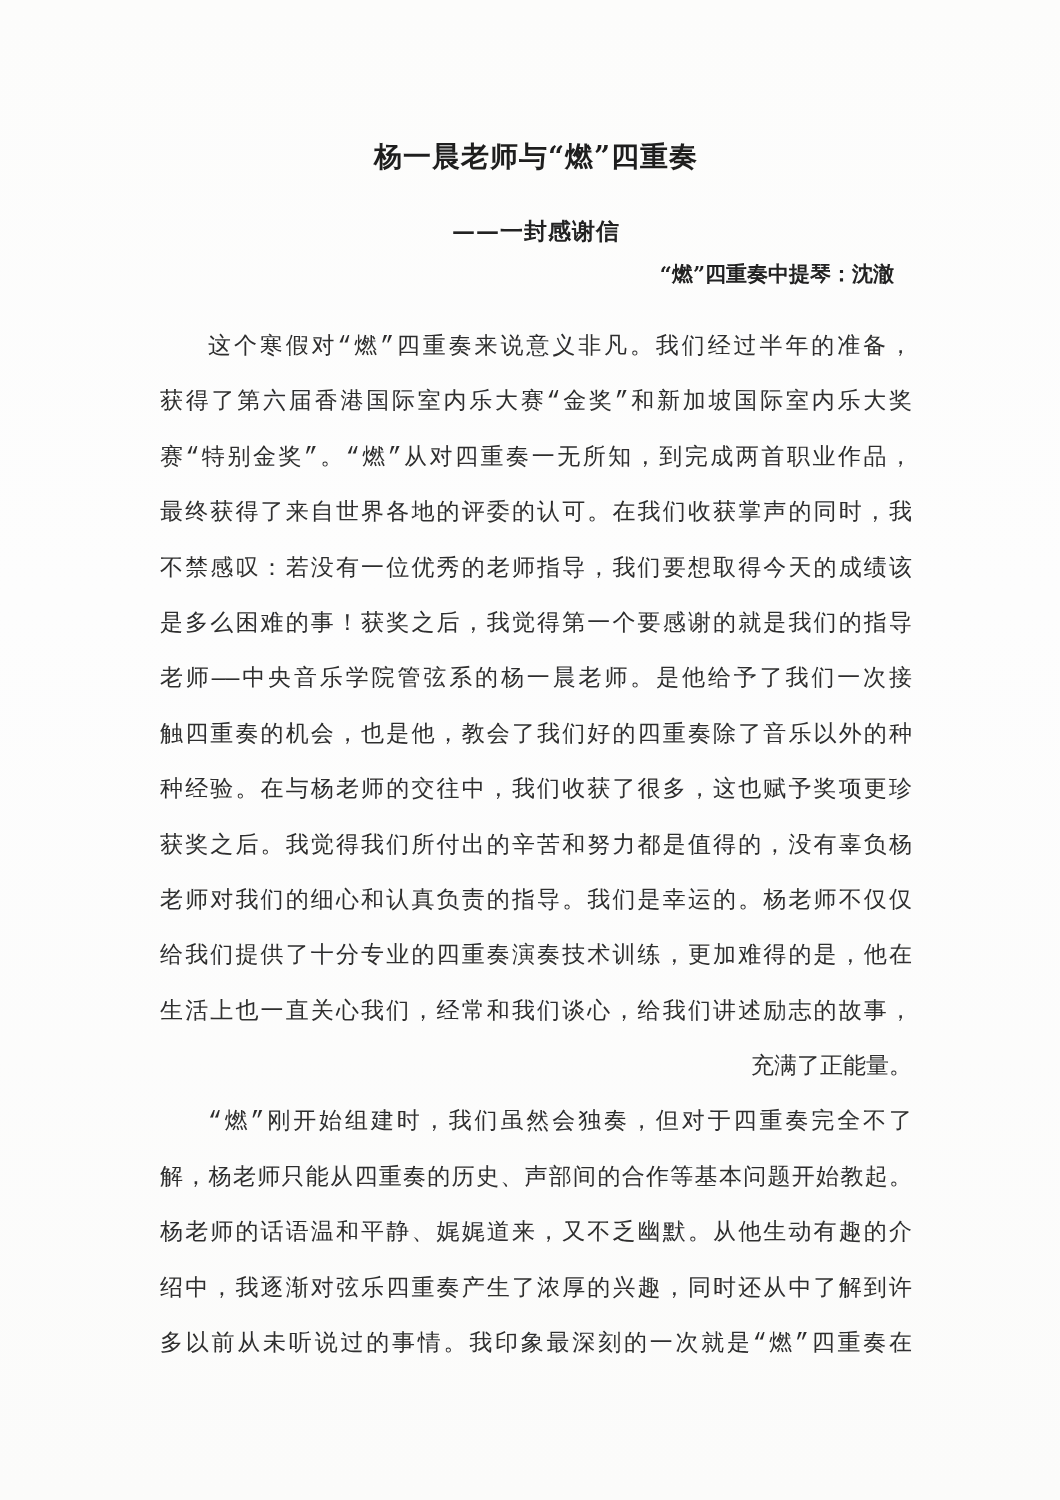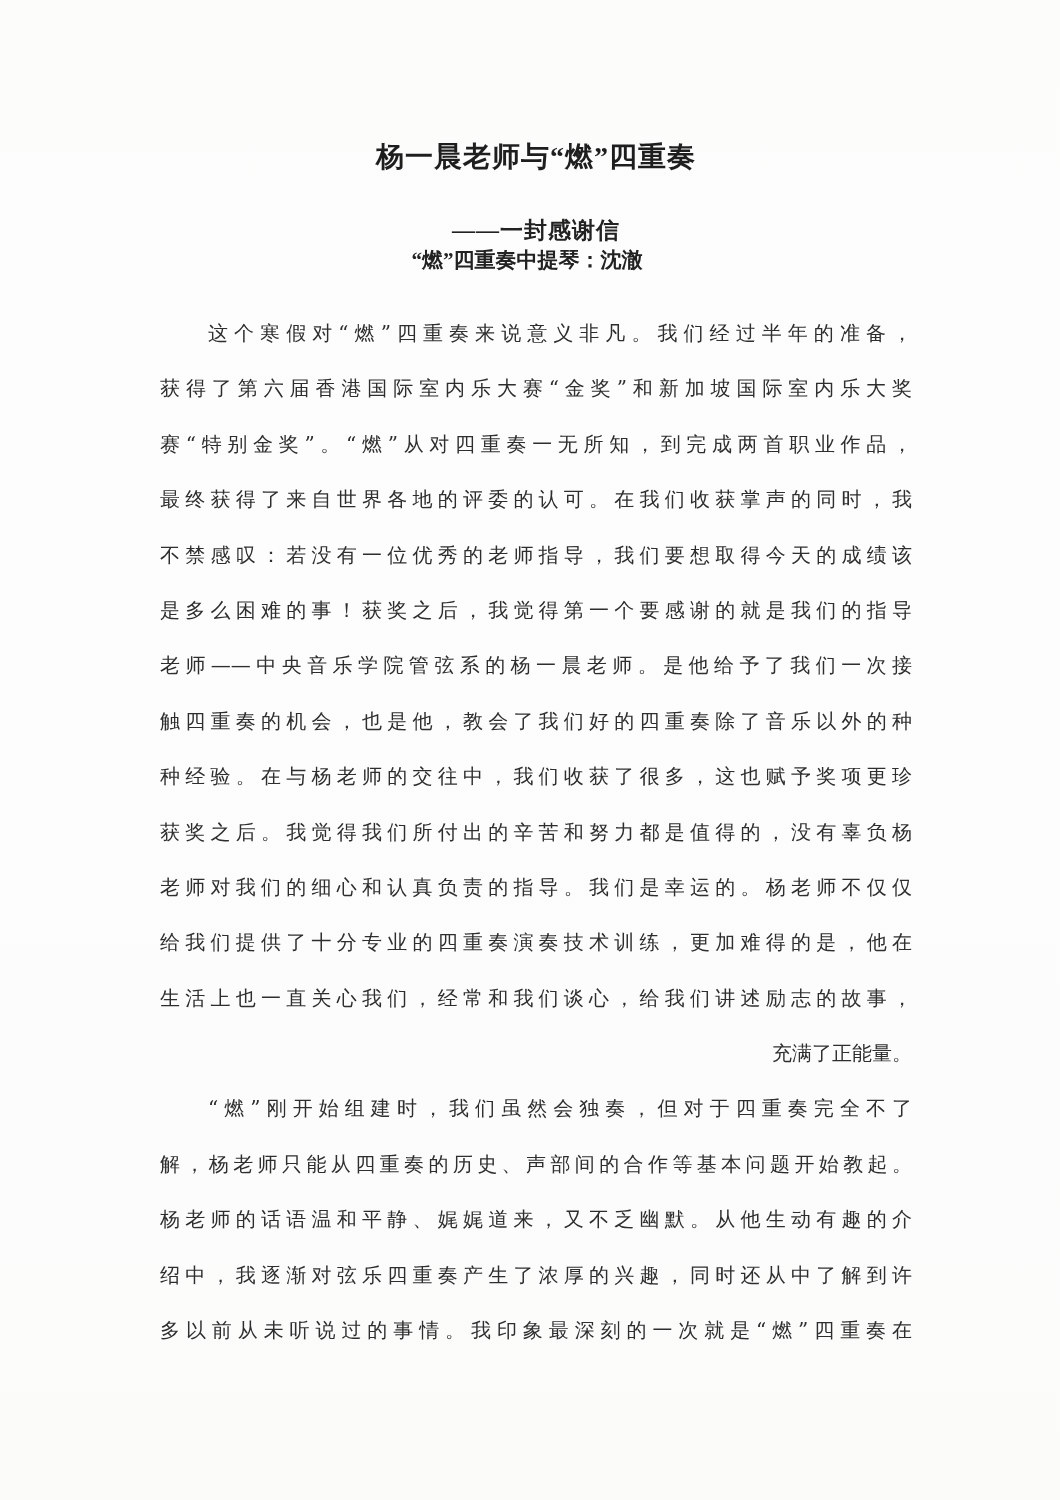--- a/index.html
+++ b/index.html
@@ -14,50 +14,51 @@
     margin: 0 auto;
     background: linear-gradient(180deg, #fcfcfb 0%, #fdfdfd 40%, #fbfbfa 100%);
     color: #2b2b2b;
     font-family: "DejaVu Serif", "Liberation Serif", serif;
     overflow: hidden;
     box-sizing: border-box;
     padding: 140px 148px 0 160px;
   }
   .doc-header {
     text-align: center;
-    font-family: Liberation Serif, serif;
   }
   .title {
     margin: 0;
     font-size: 28px;
     line-height: 34px;
     font-weight: bold;
     letter-spacing: 1px;
     color: #1e1e1e;
   }
   .subtitle {
     margin: 42px 0 0 0;
     font-size: 23px;
     line-height: 30px;
     font-weight: bold;
     letter-spacing: 1px;
     color: #222222;
   }
   .byline {
-    margin-top: 0;
+    margin-top: 14px;
     padding-right: 18px;
     font-size: 21px;
     line-height: 28px;
     font-weight: bold;
+    text-align: right;
     color: #222222;
   }
   .doc-body {
     margin-top: 32px;
-    font-size: 20px;
+    font-size: 23px;
     color: #2e2e2e;
+    font-family: Liberation Mono, monospace;
   }
   .para {
     margin: 0;
   }
   .line {
     height: 55.4px;
     line-height: 55.4px;
     white-space: nowrap;
     text-align: justify;
     text-align-last: justify;

